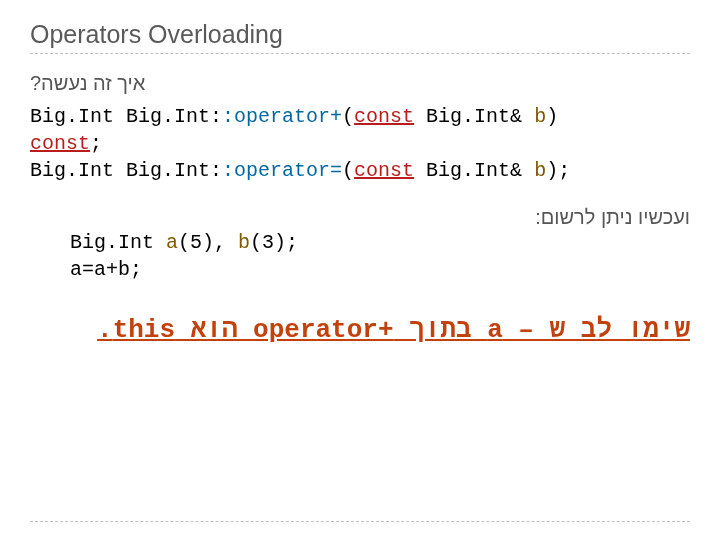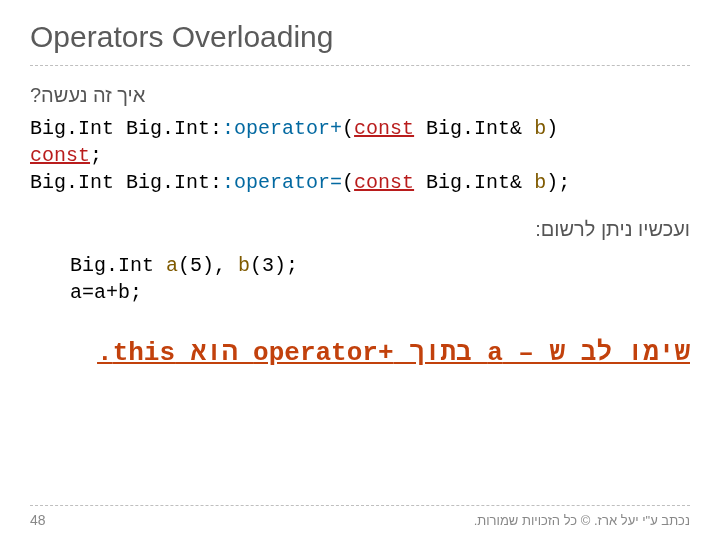--- a/index.html
+++ b/index.html
@@ -6,24 +6,24 @@
   body {
     width: 720px;
     height: 540px;
     background: #ffffff;
     font-family: Arial, sans-serif;
     padding: 20px 30px 10px 30px;
     position: relative;
     overflow: hidden;
   }
   .title {
-    font-size: 30px;
+    font-size: 25px;
     color: #5a5a5a;
     font-weight: normal;
-    margin-bottom: 11px;
+    margin-bottom: 4px;
   }
   .dashed-line {
     border: none;
     border-top: 1.5px dashed #bfbfbf;
     margin-bottom: 18px;
   }
   .hebrew-line {
     direction: rtl;
     text-align: left;
     color: #555;
@@ -42,21 +42,21 @@
     margin-left: 40px;
   }
   .blue { color: #b91c1c; text-decoration: underline; }
   .teal { color: #0369a1; }
   .brown { color: #7f5a00; }
   .hebrew-line2 {
     direction: rtl;
     text-align: right;
     color: #555;
     font-size: 20px;
-    margin-bottom: 11px;
+    margin-bottom: 0;
   }
   .attention {
     font-family: "Courier New", monospace;
     font-size: 26px;
     font-weight: bold;
     color: #c2410c;
     text-decoration: underline;
     line-height: 1.35;
     margin-top: 30px;
     text-align: right;
@@ -103,17 +103,13 @@
 
 <div class="hebrew-line2">ועכשיו ניתן לרשום:</div>
 
 <div class="code-block code-indent"><span>Big.Int </span><span class="brown">a</span><span>(5), </span><span class="brown">b</span><span>(3);</span>
 <span>a=a+b;</span></div>
 
 <div class="attention"><span>שימו לב ש – </span><span class="ltr">a</span><span> בתוך </span><span class="ltr">operator+</span><span> הוא </span><span class="ltr">this</span><span>.</span></div>
 
 <div class="footer">
   <hr class="footer-line">
-  <div class="footer-content">
-    <span class="page-num">48</span>
-    <span class="footer-text">נכתב ע"י יעל ארז. © כל הזכויות שמורות.</span>
-  </div>
 </div>
 
 </body></html>

